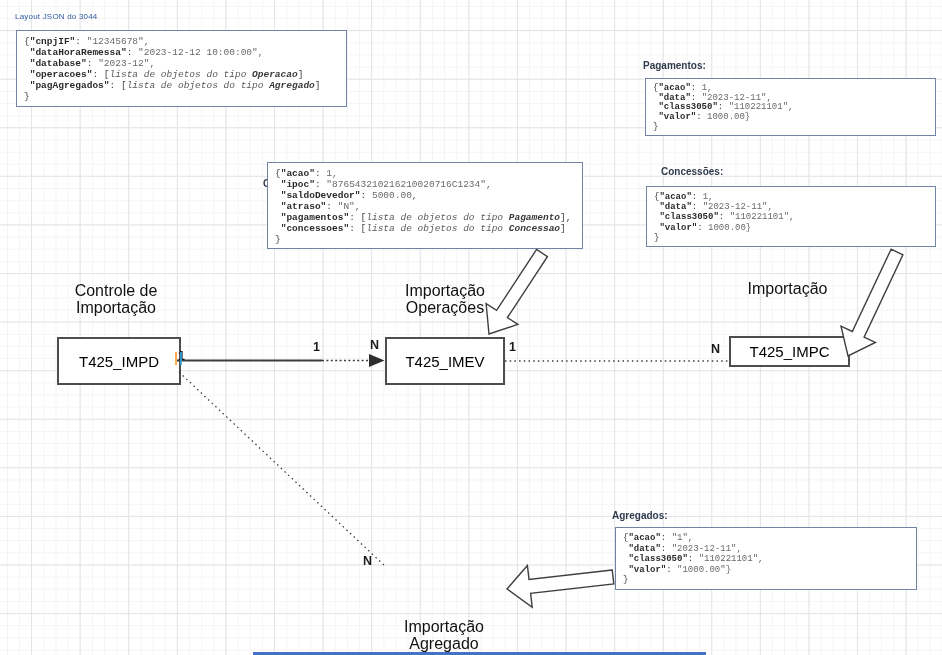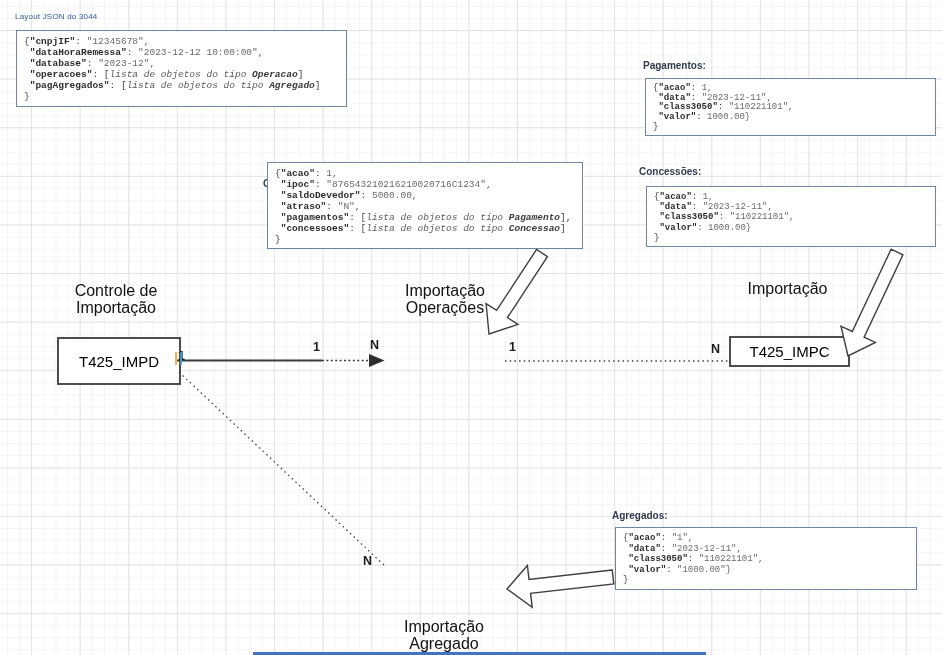--- a/index.html
+++ b/index.html
@@ -69,21 +69,21 @@
 
   <div class="abs block-label" style="left:643px;top:60px;">Pagamentos:</div>
   <div class="abs json-box code" style="left:645px;top:78px;width:291px;height:58px;font-size:9px;line-height:9.7px;">
       <div class="code-line"><span class="seg-p">{</span><span class="seg-k">"acao"</span><span class="seg-p">: </span><span class="seg-v">1,</span></div>
       <div class="code-line"><span class="seg-p"> </span><span class="seg-k">"data"</span><span class="seg-p">: </span><span class="seg-v">"2023-12-11",</span></div>
       <div class="code-line"><span class="seg-p"> </span><span class="seg-k">"class3050"</span><span class="seg-p">: </span><span class="seg-v">"110221101",</span></div>
       <div class="code-line"><span class="seg-p"> </span><span class="seg-k">"valor"</span><span class="seg-p">: </span><span class="seg-v">1000.00}</span></div>
       <div class="code-line"><span class="seg-p">}</span></div>
     </div>
 
-  <div class="abs block-label" style="left:639px;top:166px;">Concessões:</div>
+  <div class="abs block-label" style="left:661px;top:166px;">Concessões:</div>
   <div class="abs json-box code" style="left:646px;top:186px;width:290px;height:61px;font-size:9px;line-height:10.2px;">
       <div class="code-line"><span class="seg-p">{</span><span class="seg-k">"acao"</span><span class="seg-p">: </span><span class="seg-v">1,</span></div>
       <div class="code-line"><span class="seg-p"> </span><span class="seg-k">"data"</span><span class="seg-p">: </span><span class="seg-v">"2023-12-11",</span></div>
       <div class="code-line"><span class="seg-p"> </span><span class="seg-k">"class3050"</span><span class="seg-p">: </span><span class="seg-v">"110221101",</span></div>
       <div class="code-line"><span class="seg-p"> </span><span class="seg-k">"valor"</span><span class="seg-p">: </span><span class="seg-v">1000.00}</span></div>
       <div class="code-line"><span class="seg-p">}</span></div>
     </div>
 
   <div class="abs block-label" style="left:612px;top:510px;">Agregados:</div>
   <div class="abs json-box code" style="left:615px;top:527px;width:302px;height:63px;font-size:9px;line-height:10.6px;">
@@ -105,20 +105,23 @@
   <div class="abs caption" style="left:685px;top:281px;width:205px;">
     <div>Importação</div>
   </div>
   <div class="abs caption" style="left:374px;top:619px;width:140px;">
     <div>Importação</div>
     <div>Agregado</div>
   </div>
 
   <div class="abs entity" style="left:57px;top:337px;width:124px;height:48px;">
     <span>T425_IMPD</span>
+  </div>
+  <div class="abs entity" style="left:385px;top:337px;width:120px;height:48px;">
+    <span>T425_IMEV</span>
   </div>
   <div class="abs entity" style="left:729px;top:336px;width:121px;height:31px;">
     <span>T425_IMPC</span>
   </div>
 
   <svg id="overlay" width="942" height="655" viewBox="0 0 942 655">
 
     <line x1="177" y1="360.5" x2="322" y2="360.5" stroke="#3d3d3d" stroke-width="1.8"></line>
     <line x1="322" y1="360.5" x2="370" y2="360.5" stroke="#3d3d3d" stroke-width="1.6" stroke-dasharray="2 2.4"></line>
     <polygon points="369,354 384.5,360.5 369,367" fill="#2d2d2d"></polygon>

